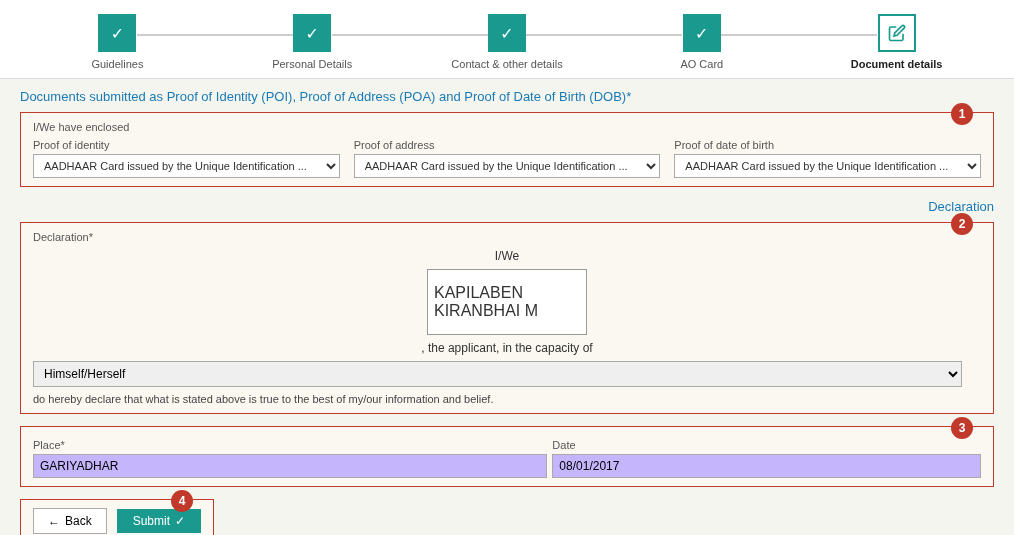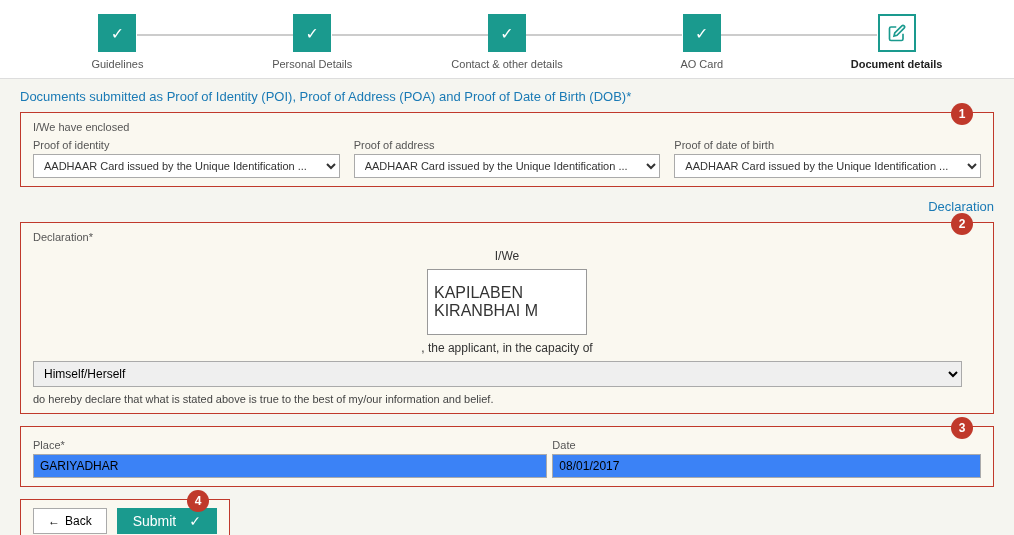--- a/index.html
+++ b/index.html
@@ -198,21 +198,21 @@
     .place-group label, .date-group label {
       font-size: 11px;
       color: #555;
       display: block;
       margin-bottom: 3px;
     }
     .place-group input, .date-group input {
       width: 100%;
       padding: 4px 6px;
       border: 1px solid #aaa;
-      background: #3b82f6;
+      background: #c4b5fd;
       font-size: 12px;
     }
     .date-group {
       flex: 1;
     }
 
     
     .buttons-box {
       border: 1.5px solid #c0392b;
       background: #faf8f0;
@@ -230,25 +230,25 @@
       cursor: pointer;
       display: flex;
       align-items: center;
       gap: 5px;
     }
     .btn-submit {
       background: #1a9a8e;
       border: none;
       color: #fff;
       padding: 5px 16px;
-      font-size: 14px;
+      font-size: 12px;
       cursor: pointer;
       display: flex;
       align-items: center;
-      gap: 13px;
+      gap: 5px;
     }
   </style>
 </head>
 <body>
 
 <div class="stepper-container">
 
   <div class="step-item">
     <div class="step-circle">✓</div>
     <span class="step-label">Guidelines</span>

